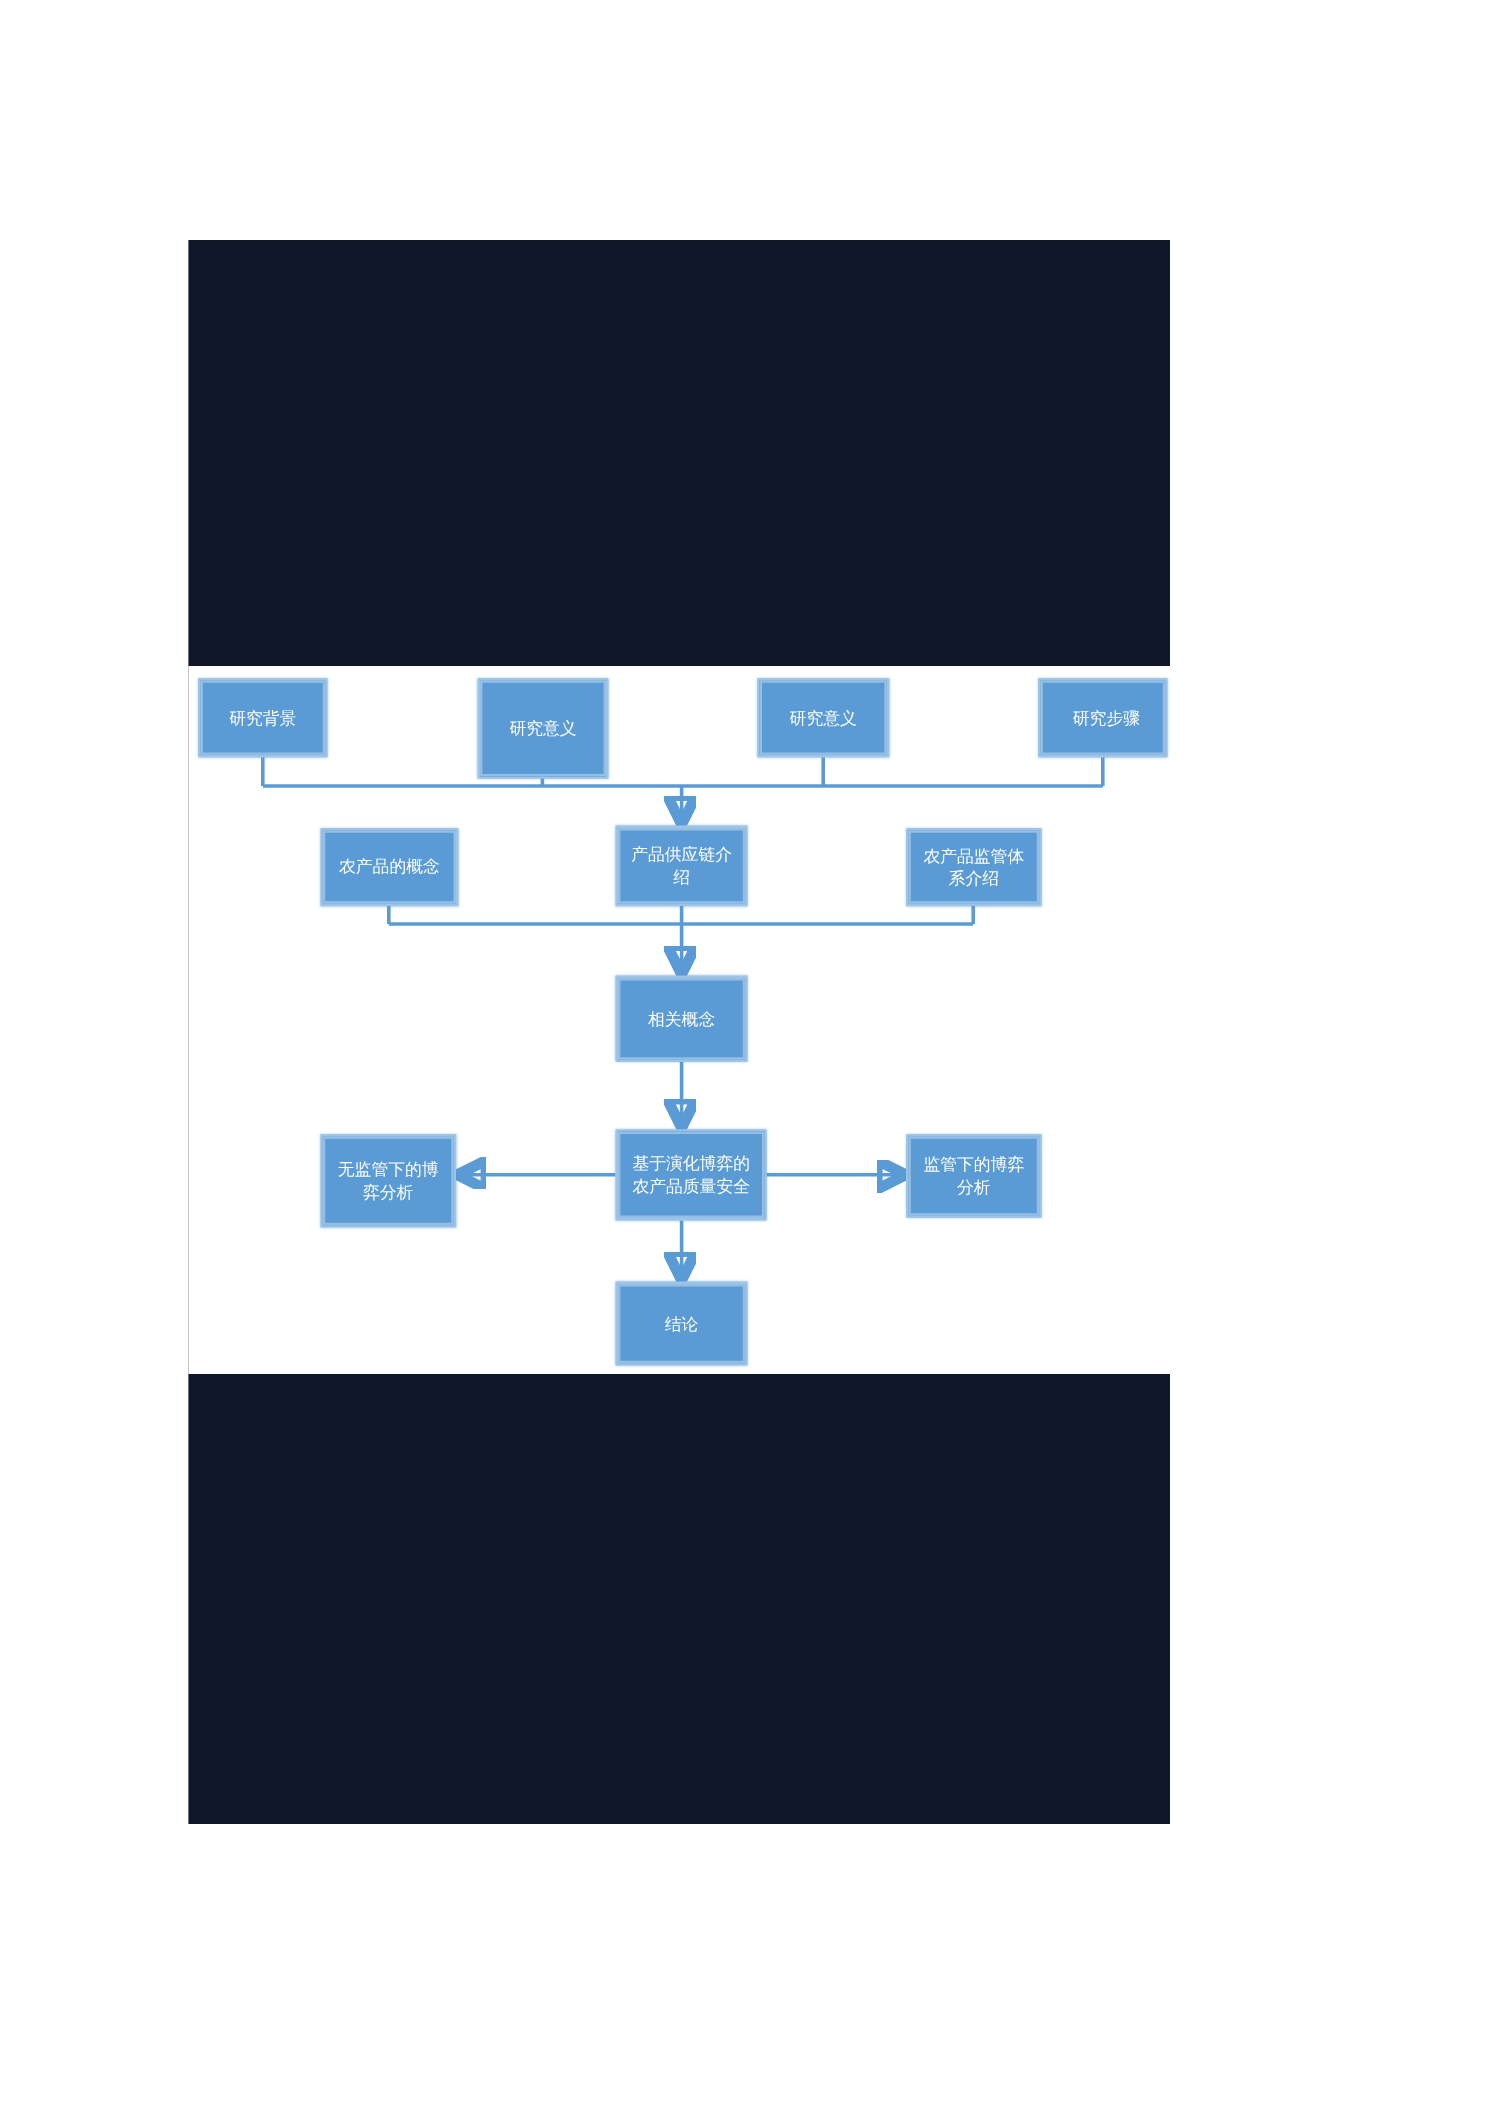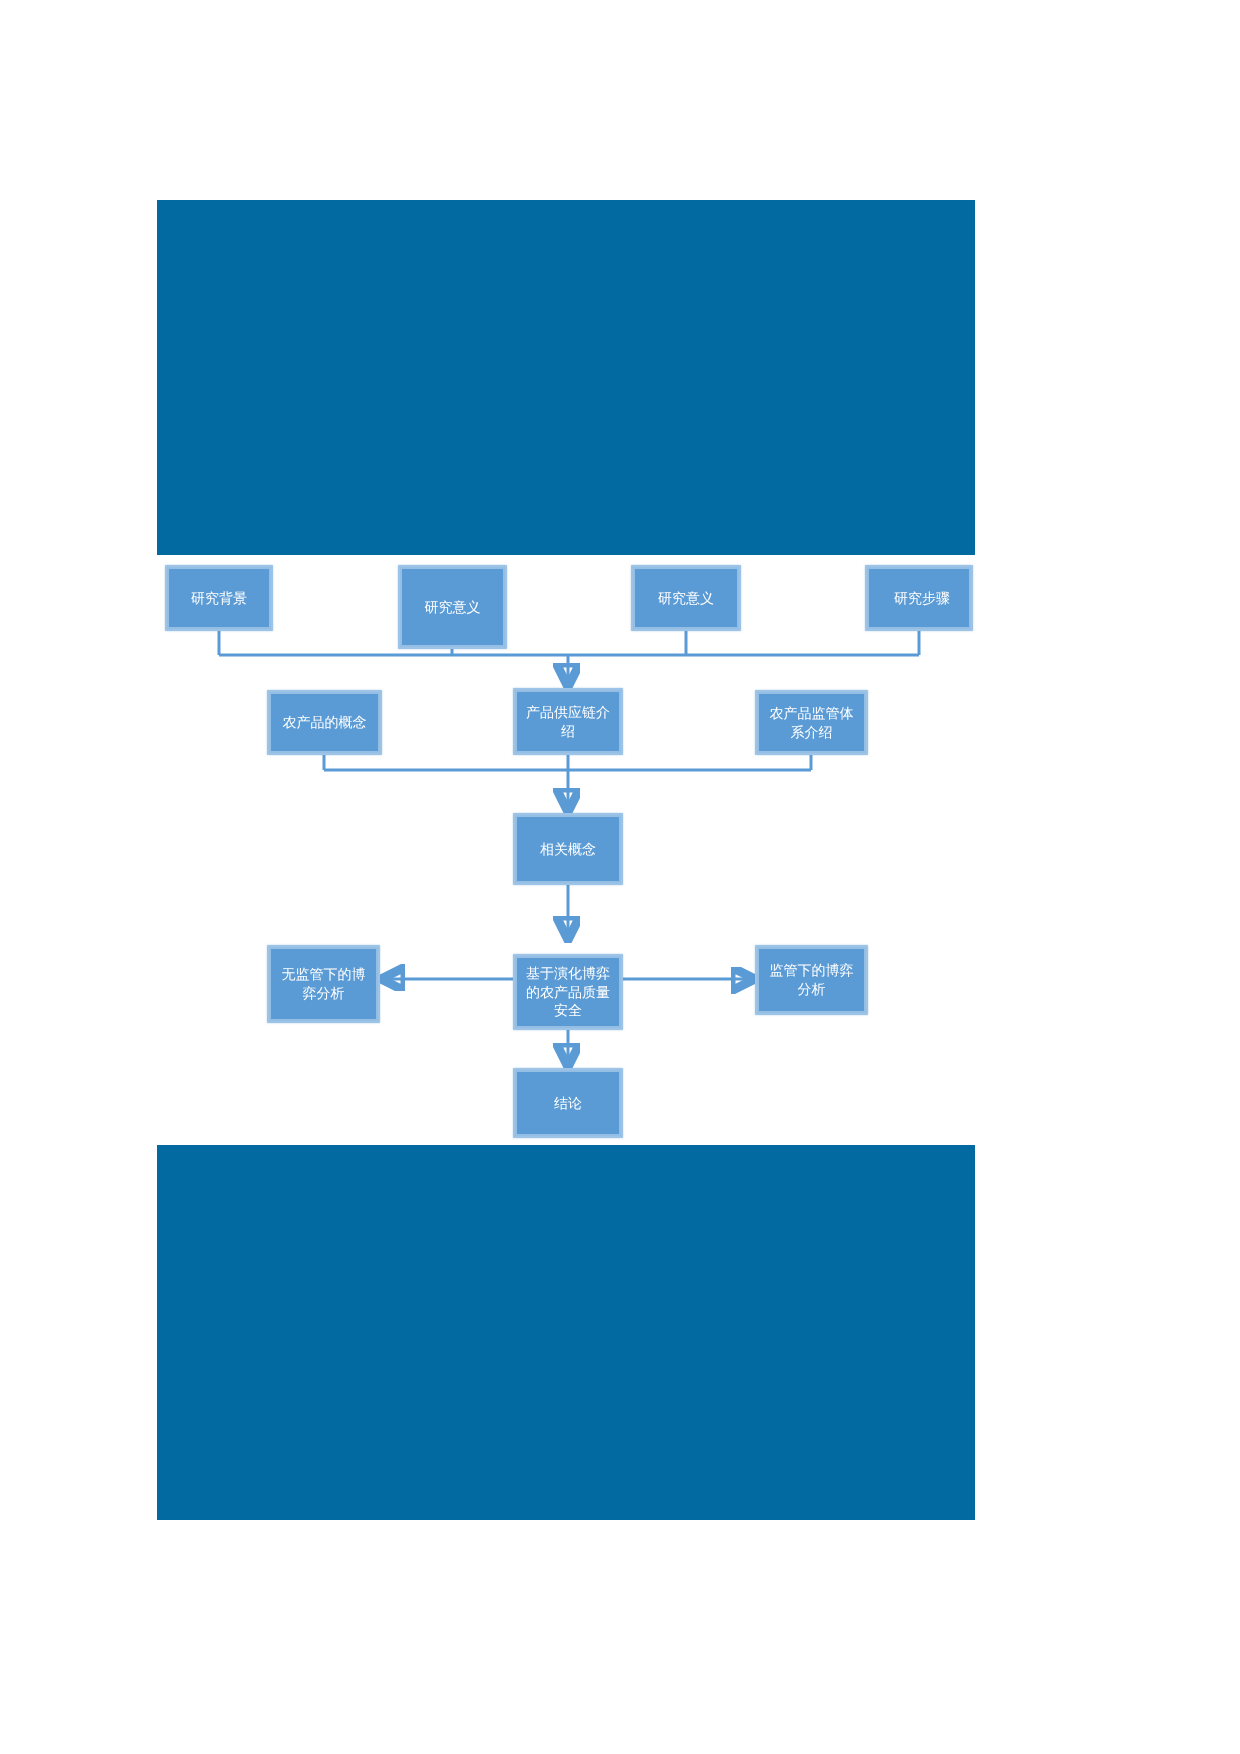--- a/index.html
+++ b/index.html
@@ -15,21 +15,21 @@
     background: #ffffff;
     overflow: hidden;
   }
   
   .slide {
     position: absolute;
     left: 157px;
     top: 200px;
     width: 818px;
     height: 1320px;
-    background: #0369a1;
+    background: #0f172a;
   }
   
   .band {
     position: absolute;
     left: 0;
     top: 355px;
     width: 818px;
     height: 590px;
     background: #ffffff;
   }
@@ -67,21 +67,21 @@
   #n-r1c { left: 474px; top: 10px;  width: 110px; height: 66px; }
   #n-r1d { left: 708px; top: 10px;  width: 108px; height: 66px; padding-left: 12px; }
   
   #n-r2a { left: 110px; top: 135px; width: 115px; height: 65px; }
   #n-r2b { left: 356px; top: 133px; width: 110px; height: 67px; }
   #n-r2c { left: 598px; top: 135px; width: 113px; height: 65px; }
   
   #n-r3  { left: 356px; top: 258px; width: 110px; height: 72px; }
   
   #n-r4a { left: 110px; top: 390px; width: 113px; height: 78px; }
-  #n-r4b { left: 356px; top: 386px; width: 110px; height: 76px; margin-top: 13px; }
+  #n-r4b { left: 356px; top: 386px; width: 126px; height: 76px; }
   #n-r4c { left: 598px; top: 390px; width: 113px; height: 70px; }
   
   #n-r5  { left: 356px; top: 513px; width: 110px; height: 70px; }
 </style>
 </head>
 <body>
 
 <div class="canvas">
   <div class="slide">
     <div class="band">

